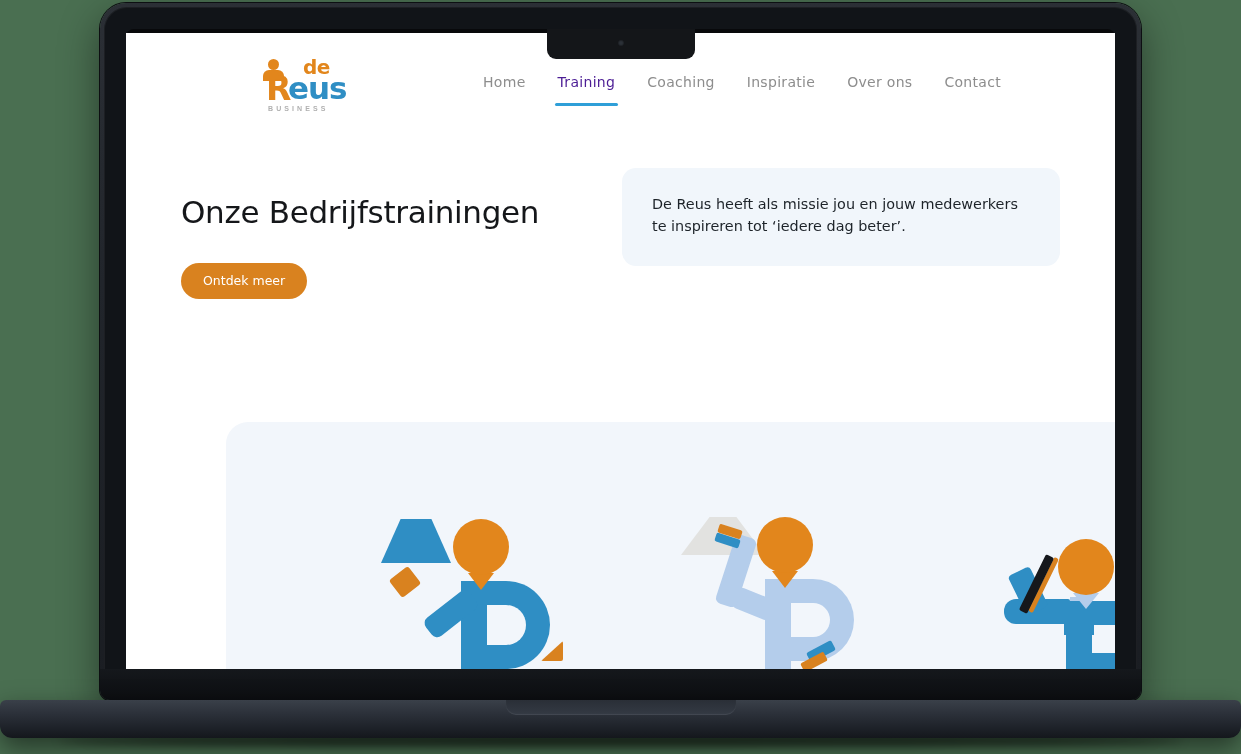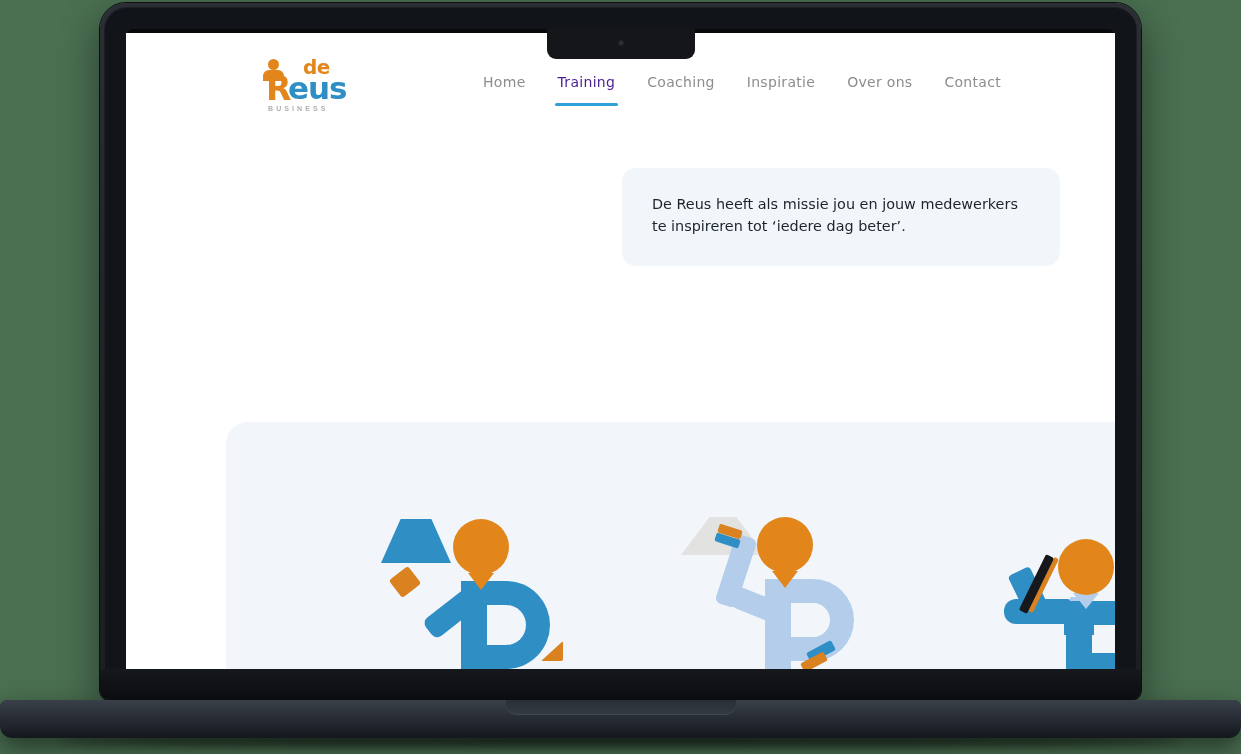--- a/index.html
+++ b/index.html
@@ -480,20 +480,24 @@
             <a class="nav-item">Home</a>
             <a class="nav-item active">Training</a>
             <a class="nav-item">Coaching</a>
             <a class="nav-item">Inspiratie</a>
             <a class="nav-item">Over ons</a>
             <a class="nav-item">Contact</a>
           </nav>
         </header>
 
         <section class="hero">
+          <div class="hero-left">
+            <h1 class="hero-title">Onze Bedrijfstrainingen</h1>
+            <button class="cta-button">Ontdek meer</button>
+          </div>
 
           <div class="info-card">
             <p>De Reus heeft als missie jou en jouw medewerkers te inspireren tot ‘iedere dag beter’.</p>
           </div>
         </section>
 
         <section class="illustration-panel">
 
           <div class="figure" id="figure-1">
             <div class="fig-d fig-d-outer"></div>

